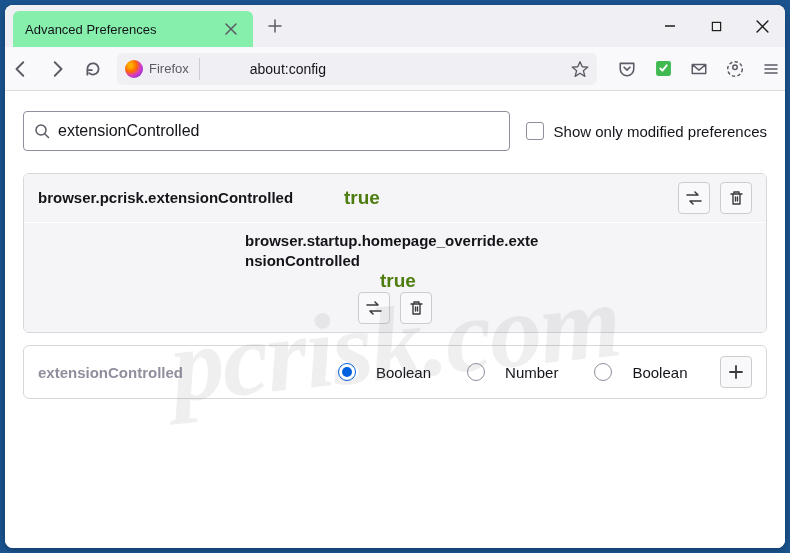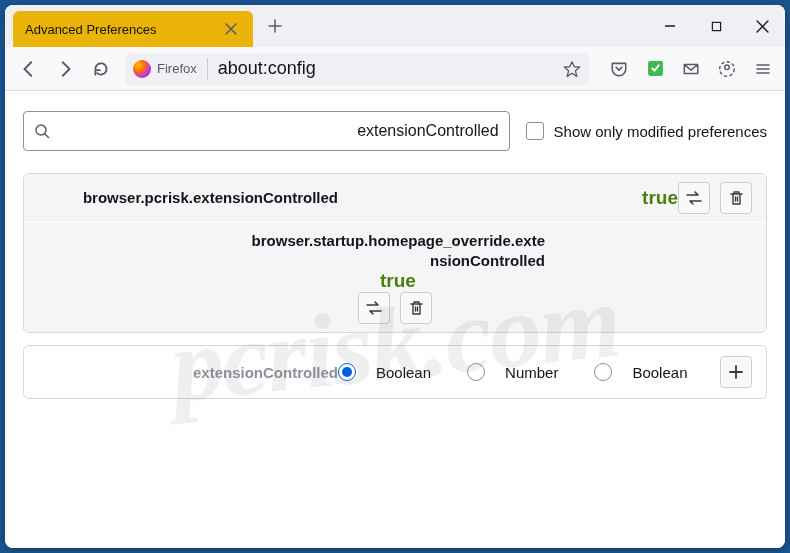--- a/index.html
+++ b/index.html
@@ -23,21 +23,21 @@
       box-shadow: 0 2px 8px rgba(0,0,0,0.3);
     }
     .titlebar {
       height: 42px;
       background: #f0f0f4;
       display: flex;
       align-items: center;
       padding-left: 8px;
     }
     .tab {
-      background: #eab308;
+      background: #86efac;
       border-radius: 6px 6px 0 0;
       height: 36px;
       width: 240px;
       display: flex;
       align-items: center;
       padding: 0 12px;
       margin-top: 6px;
       position: relative;
     }
     .tab-title {
@@ -78,21 +78,21 @@
       justify-content: center;
       cursor: pointer;
       color: #1b1b1b;
     }
     .nav-bar {
       height: 44px;
       background: #f9f9fb;
       border-bottom: 1px solid #ddd;
       display: flex;
       align-items: center;
-      padding: 0 8px;
+      padding: 0 0;
       gap: 4px;
     }
     .nav-btn {
       width: 32px;
       height: 32px;
       border-radius: 4px;
       display: flex;
       align-items: center;
       justify-content: center;
       cursor: pointer;
@@ -117,33 +117,32 @@
       height: 22px;
       margin-right: 10px;
     }
     .fx-logo {
       width: 18px; height: 18px;
       border-radius: 50%;
       background: radial-gradient(circle at 30% 30%, #ffae00 10%, #ff6a00 35%, #d23ad2 60%, #5f22b8 100%);
       position: relative;
     }
     .fx-text { font-size: 13px; color: #5b5b66; }
-    .url-text { font-size: 18px; color: #15141a; flex: 1; }
+    .url-text { font-size: 14px; color: #15141a; flex: 1; margin-left: 40px; }
     .star { color: #5b5b66; }
     .toolbar-icons { display: flex; gap: 8px; align-items: center; margin-left: 8px; }
     .tb-icon {
       width: 28px; height: 28px;
       display: flex; align-items: center; justify-content: center;
       cursor: pointer; color: #5b5b66;
     }
     .content {
       flex: 1;
       background: #fff;
       padding: 20px 18px;
-      text-align: right;
     }
     .search-row {
       display: flex;
       align-items: center;
       gap: 16px;
       margin-bottom: 22px;
     }
     .search-box {
       flex: 1;
       height: 40px;

